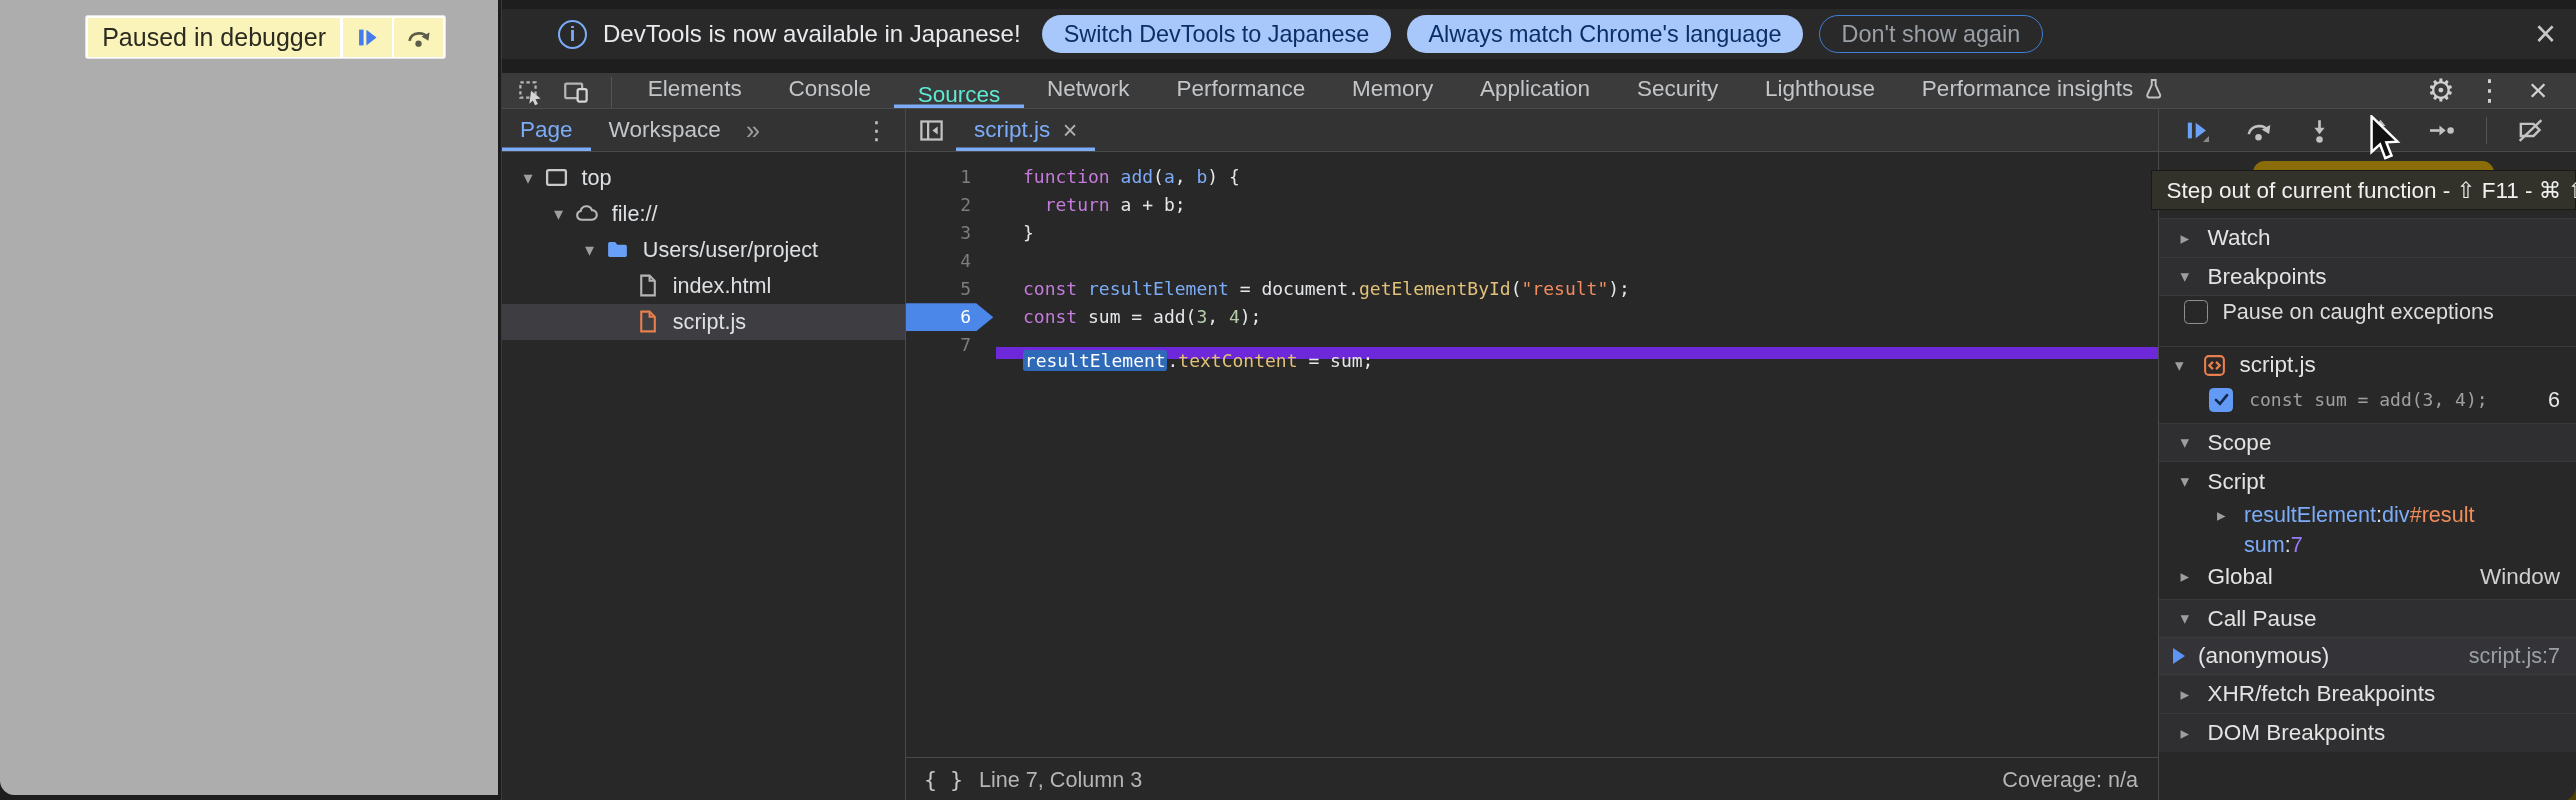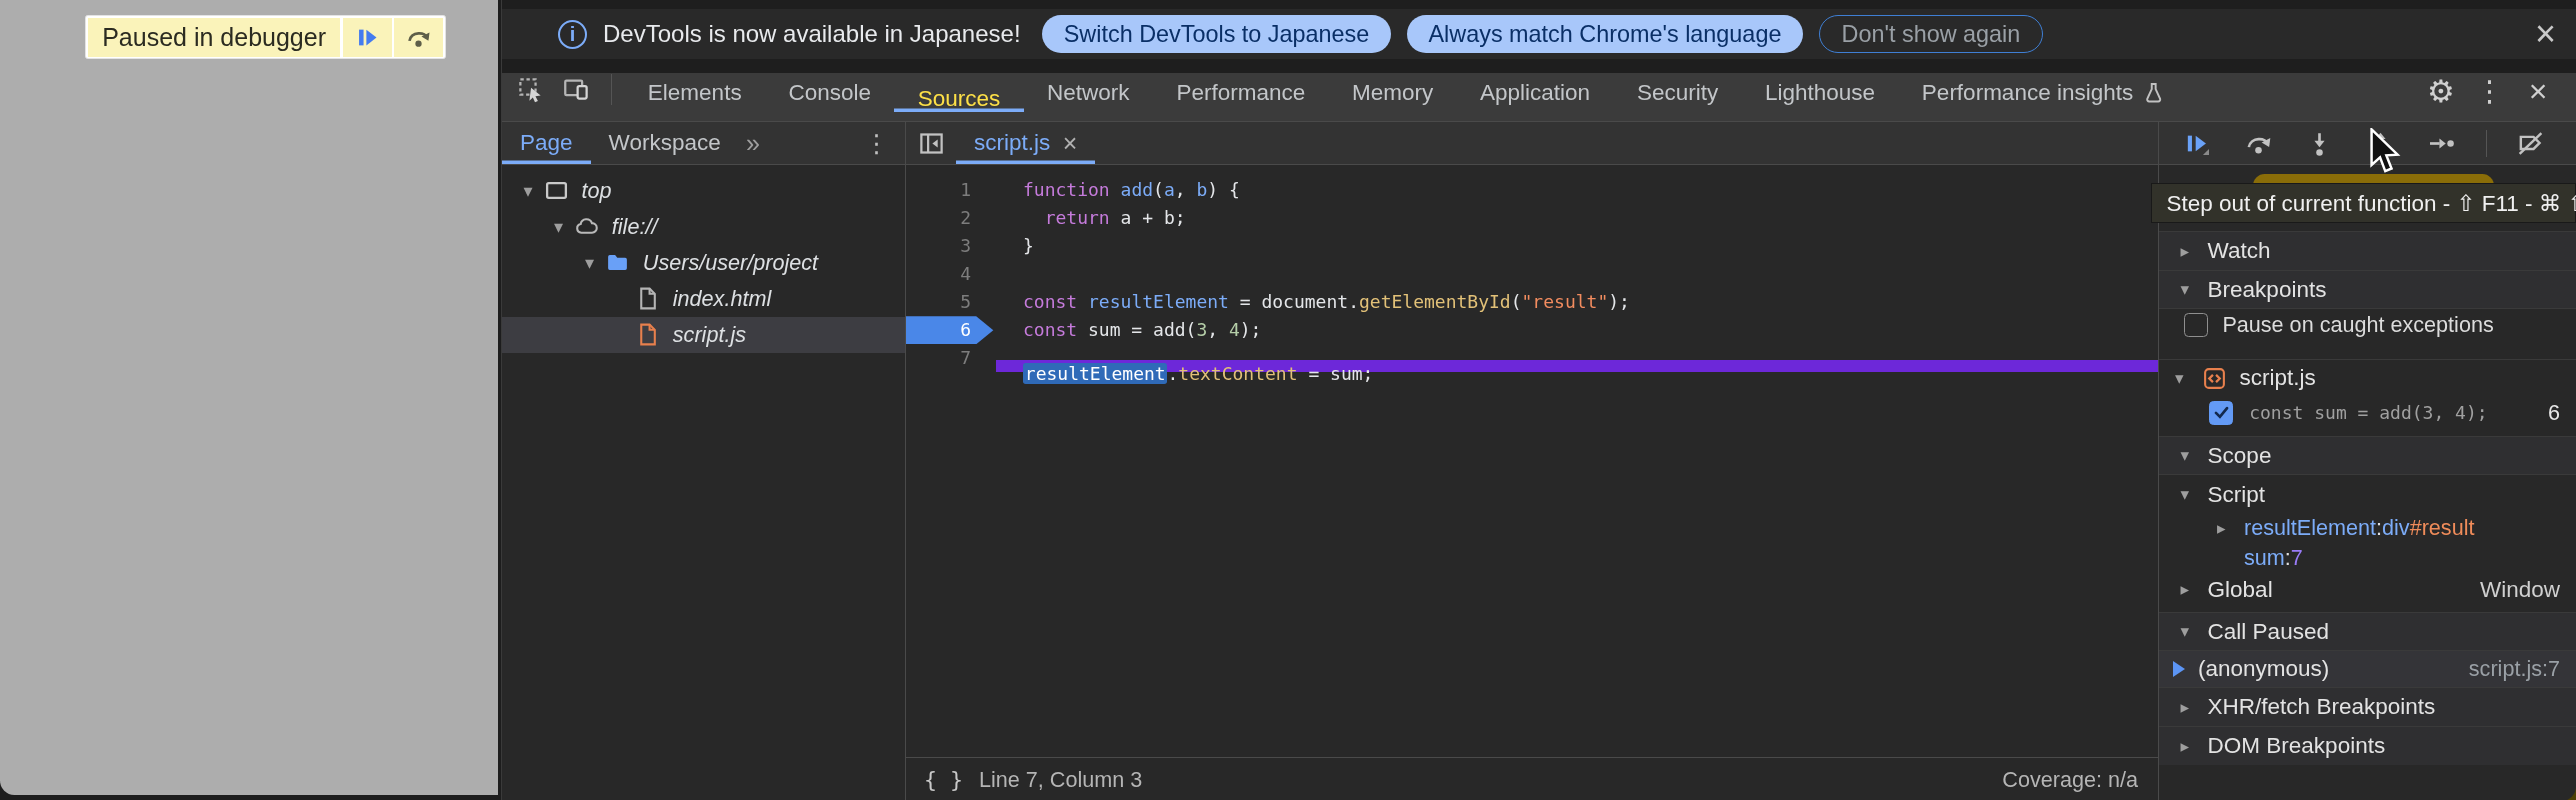--- a/index.html
+++ b/index.html
@@ -23,28 +23,28 @@
 
   
   .infobar { height:50px; background:#292929; flex:none; display:flex; align-items:center; padding-left:56px; position:relative; }
   .info-icon { width:29px; height:29px; border:2.7px solid #7cacf8; border-radius:50%; color:#7cacf8; display:flex; align-items:center; justify-content:center; font-size:20px; font-weight:bold; flex:none; }
   .infobar-msg { color:#e8eaed; font-size:24px; margin:0 21.6px 0 16px; white-space:nowrap; }
   .pill { height:38px; border-radius:19px; background:#a8c7fa; color:#0a2f66; font-size:23.4px; display:flex; align-items:center; padding:0 21.6px; margin-right:16px; cursor:pointer; white-space:nowrap; }
   .pill.ghost { background:transparent; border:1.8px solid #3f7fd4; color:#9aa0a6; }
   .infobar-close { position:absolute; right:20px; top:50%; transform:translateY(-50%); color:#c8c8c8; font-size:36px; line-height:1; cursor:pointer; }
 
   
-  .main-toolbar { height:49px; background:#3b3b3b; border-bottom:0.9px solid #4a4a4a; flex:none; display:flex; align-items:flex-start; }
+  .main-toolbar { height:36px; background:#3b3b3b; border-bottom:0.9px solid #4a4a4a; flex:none; display:flex; align-items:flex-end; }
   .tool-icons { display:flex; align-items:center; padding:0 9px 0 12.6px; gap:14.4px; }
   .tool-icons .tbtn { width:32px; height:32px; display:flex; align-items:center; justify-content:center; cursor:pointer; }
   .tbtn svg { width:27px; height:27px; display:block; }
   .tb-sep { width:0.9px; height:31px; background:#555; margin:0 3.6px; }
   .main-tabs { display:flex; align-items:stretch; }
   .tab { display:flex; align-items:center; gap:9px; padding:0 23.4px; color:#c3c6c9; font-size:22.5px; cursor:pointer; white-space:nowrap; }
-  .tab.active { color:#fde047; box-shadow:inset 0 -3.6px 0 #7cacf8;margin-top:13px; }
+  .tab.active { color:#5eead4; box-shadow:inset 0 -3.6px 0 #7cacf8;margin-top:13px; }
   .tab svg { width:23.4px; height:23.4px; }
   .toolbar-right { margin-left:auto; display:flex; align-items:center; gap:12.6px; padding-right:20px; }
   .toolbar-right .tbtn { width:36px; height:36px; display:flex; align-items:center; justify-content:center; color:#d0d0d0; cursor:pointer; }
   .gear { font-size:31px; } .kebab { font-size:29px; } .xclose { font-size:32px; }
 
   
   .content { flex:1; display:flex; min-height:0; }
   .subbar { height:43px; background:#333333; border-bottom:0.9px solid #4a4a4a; flex:none; display:flex; align-items:stretch; }
 
   
@@ -52,21 +52,21 @@
   .ntab { display:flex; align-items:center; padding:0 18px; font-size:22.5px; color:#c3c6c9; cursor:pointer; }
   .ntab.active { color:#7cacf8; box-shadow:inset 0 -3.6px 0 #7cacf8; }
   .nav-overflow { display:flex; align-items:center; color:#9e9e9e; font-size:25px; padding:0 7.2px; cursor:pointer; }
   .nav-kebab { margin-left:auto; display:flex; align-items:center; color:#c0c0c0; font-size:25px; padding:0 16px; cursor:pointer; }
   .tree { padding-top:7.2px; font-size:21.6px; color:#dde0e3; }
   .trow { height:36px; display:flex; align-items:center; cursor:pointer; }
   .trow.selected { background:#3d3d42; }
   .texp { width:27px; flex:none; color:#9e9e9e; font-size:18px; text-align:center; }
   .ticon { width:29px; height:29px; flex:none; display:flex; align-items:center; justify-content:center; }
   .ticon svg { width:25px; height:25px; }
-  .tlabel { margin-left:10.8px; white-space:nowrap;font-style:italic; }
+  .tlabel { margin-left:10.8px; white-space:nowrap; }
 
   
   .editor { flex:1; min-width:0; display:flex; flex-direction:column; border-right:0.9px solid #4a4a4a; }
   .ed-toggle { width:50px; display:flex; align-items:center; justify-content:center; cursor:pointer; }
   .ed-toggle svg { width:27px; height:27px; }
   .ed-tab { display:flex; align-items:center; gap:12.6px; padding:0 18px; font-size:22.5px; color:#7cacf8; box-shadow:inset 0 -3.6px 0 #7cacf8; cursor:pointer; }
   .ed-tab .tab-x { color:#b0b0b0; font-size:25px; }
   .code { flex:1; padding-top:10.8px; font-family:"DejaVu Sans Mono", monospace; font-size:18px; line-height:28px; overflow:hidden; }
   .cline { display:flex; height:28px; white-space:pre; }
   .gut { width:90px; flex:none; text-align:right; padding-right:25px; color:#7d7d7d; position:relative; }
@@ -426,21 +426,21 @@
               <span class="v-num">7</span>
           </div>
           <div class="srow global">
             <span class="exp">▸</span>
             <span>Global</span>
             <span class="right-val">Window</span>
           </div>
 
           <div class="sb-header bline cs-header">
             <span class="exp">▾</span>
-            <span>Call Paused</span>
+            <span>Call Pause</span>
           </div>
           <div class="frame-row">
             <span class="cs-arrow"></span>
             <span>(anonymous)</span>
             <span class="frame-loc">script.js:7</span>
           </div>
 
           <div class="sb-header">
             <span class="exp">▸</span>
             <span>XHR/fetch Breakpoints</span>

